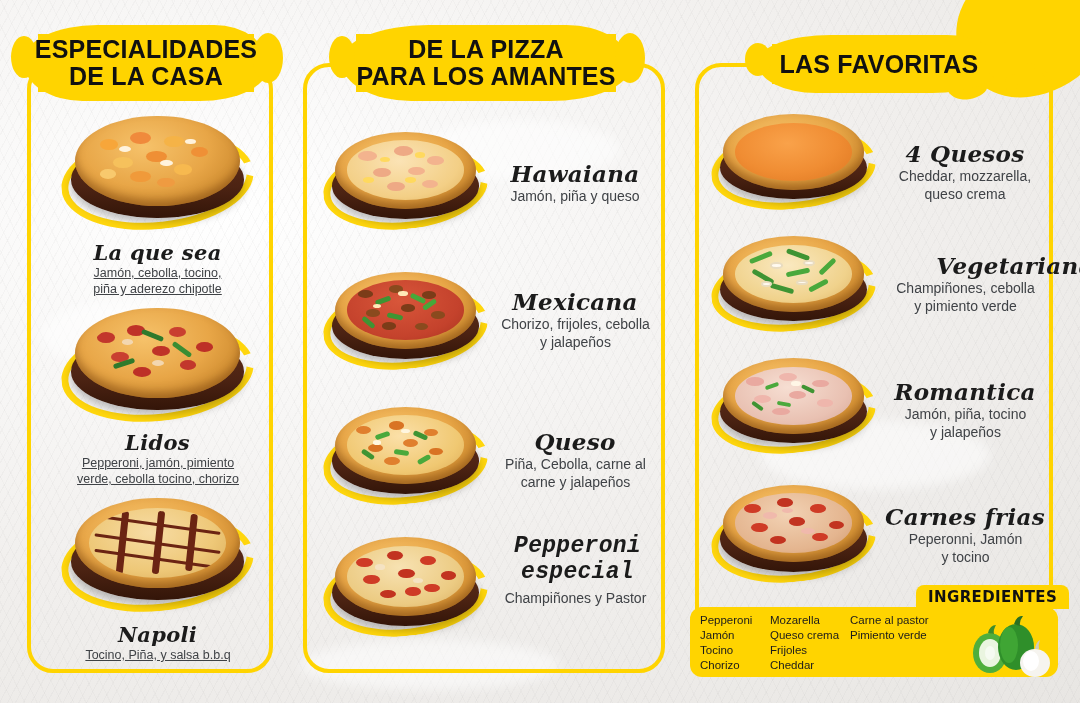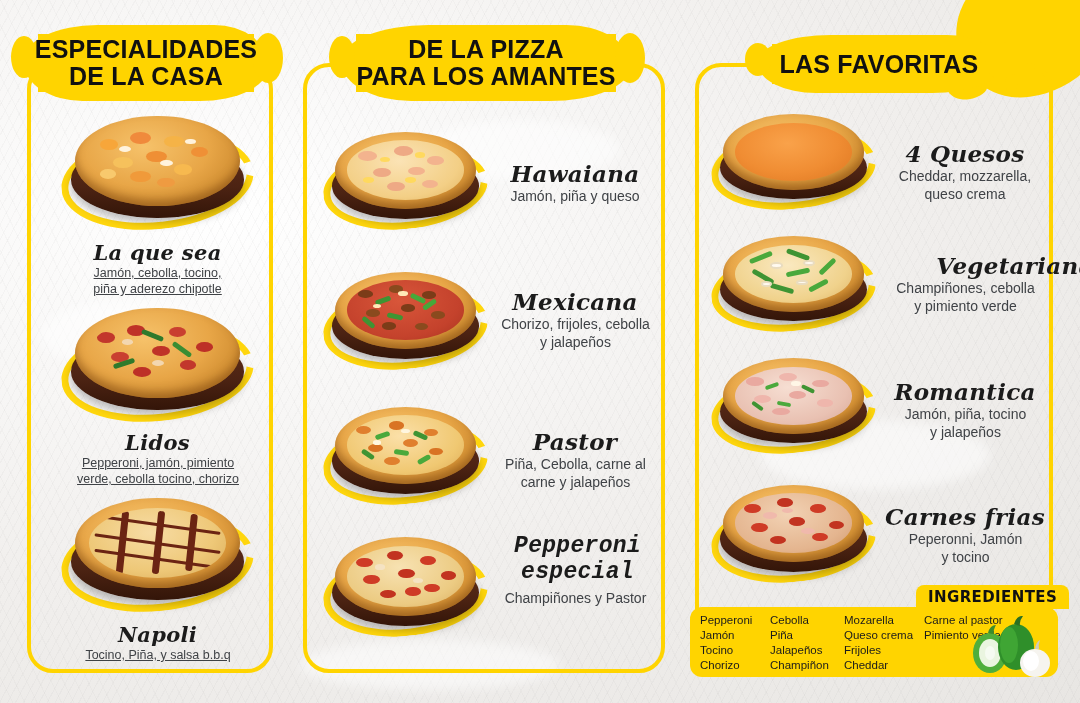--- a/index.html
+++ b/index.html
@@ -427,21 +427,21 @@
           <div class="topping" style="left:24%;top:30%;width:13%;height:8%;background:#4aa93c;border-radius:5px;transform:rotate(-18deg);"></div>
           <div class="topping" style="left:56%;top:30%;width:13%;height:8%;background:#3f9433;border-radius:5px;transform:rotate(24deg);"></div>
           <div class="topping" style="left:40%;top:58%;width:13%;height:8%;background:#4aa93c;border-radius:5px;transform:rotate(8deg);"></div>
           <div class="topping" style="left:12%;top:62%;width:12%;height:8%;background:#3f9433;border-radius:5px;transform:rotate(34deg);"></div>
           <div class="topping" style="left:60%;top:70%;width:12%;height:8%;background:#4aa93c;border-radius:5px;transform:rotate(-30deg);"></div>
           <div class="topping" style="left:46%;top:22%;width:8%;height:8%;background:#fff6df;"></div>
           <div class="topping" style="left:22%;top:42%;width:7%;height:7%;background:#fff6df;"></div>
         </div>
       </div>
     </div>
-    <div class="item-name center-text" style="left:490px;top:428px;width:170px;">Pastor</div>
+    <div class="item-name center-text" style="left:490px;top:428px;width:170px;">Queso</div>
     <div class="item-desc" style="left:483px;top:456px;width:185px;">
       <div>Piña, Cebolla, carne al</div>
       <div>carne y jalapeños</div>
     </div>
 
     <div class="pizza-wrap" style="left:318px;top:530px;width:175px;height:118px;">
       <div class="pizza-brush"></div>
       <div class="pizza">
         <div class="board"></div>
         <div class="crust"></div>
@@ -576,26 +576,20 @@
   <div class="ing-panel">
     <div class="ing-cols">
 
       <div class="ing-col ing-col-0">
         <div>Pepperoni</div>
         <div>Jamón</div>
         <div>Tocino</div>
         <div>Chorizo</div>
       </div>
 
-      <div class="ing-col ing-col-1">
-        <div>Cebolla</div>
-        <div>Piña</div>
-        <div>Jalapeños</div>
-        <div>Champiñon</div>
-      </div>
 
       <div class="ing-col ing-col-2">
         <div>Mozarella</div>
         <div>Queso crema</div>
         <div>Frijoles</div>
         <div>Cheddar</div>
       </div>
 
       <div class="ing-col ing-col-3">
         <div>Carne al pastor</div>

